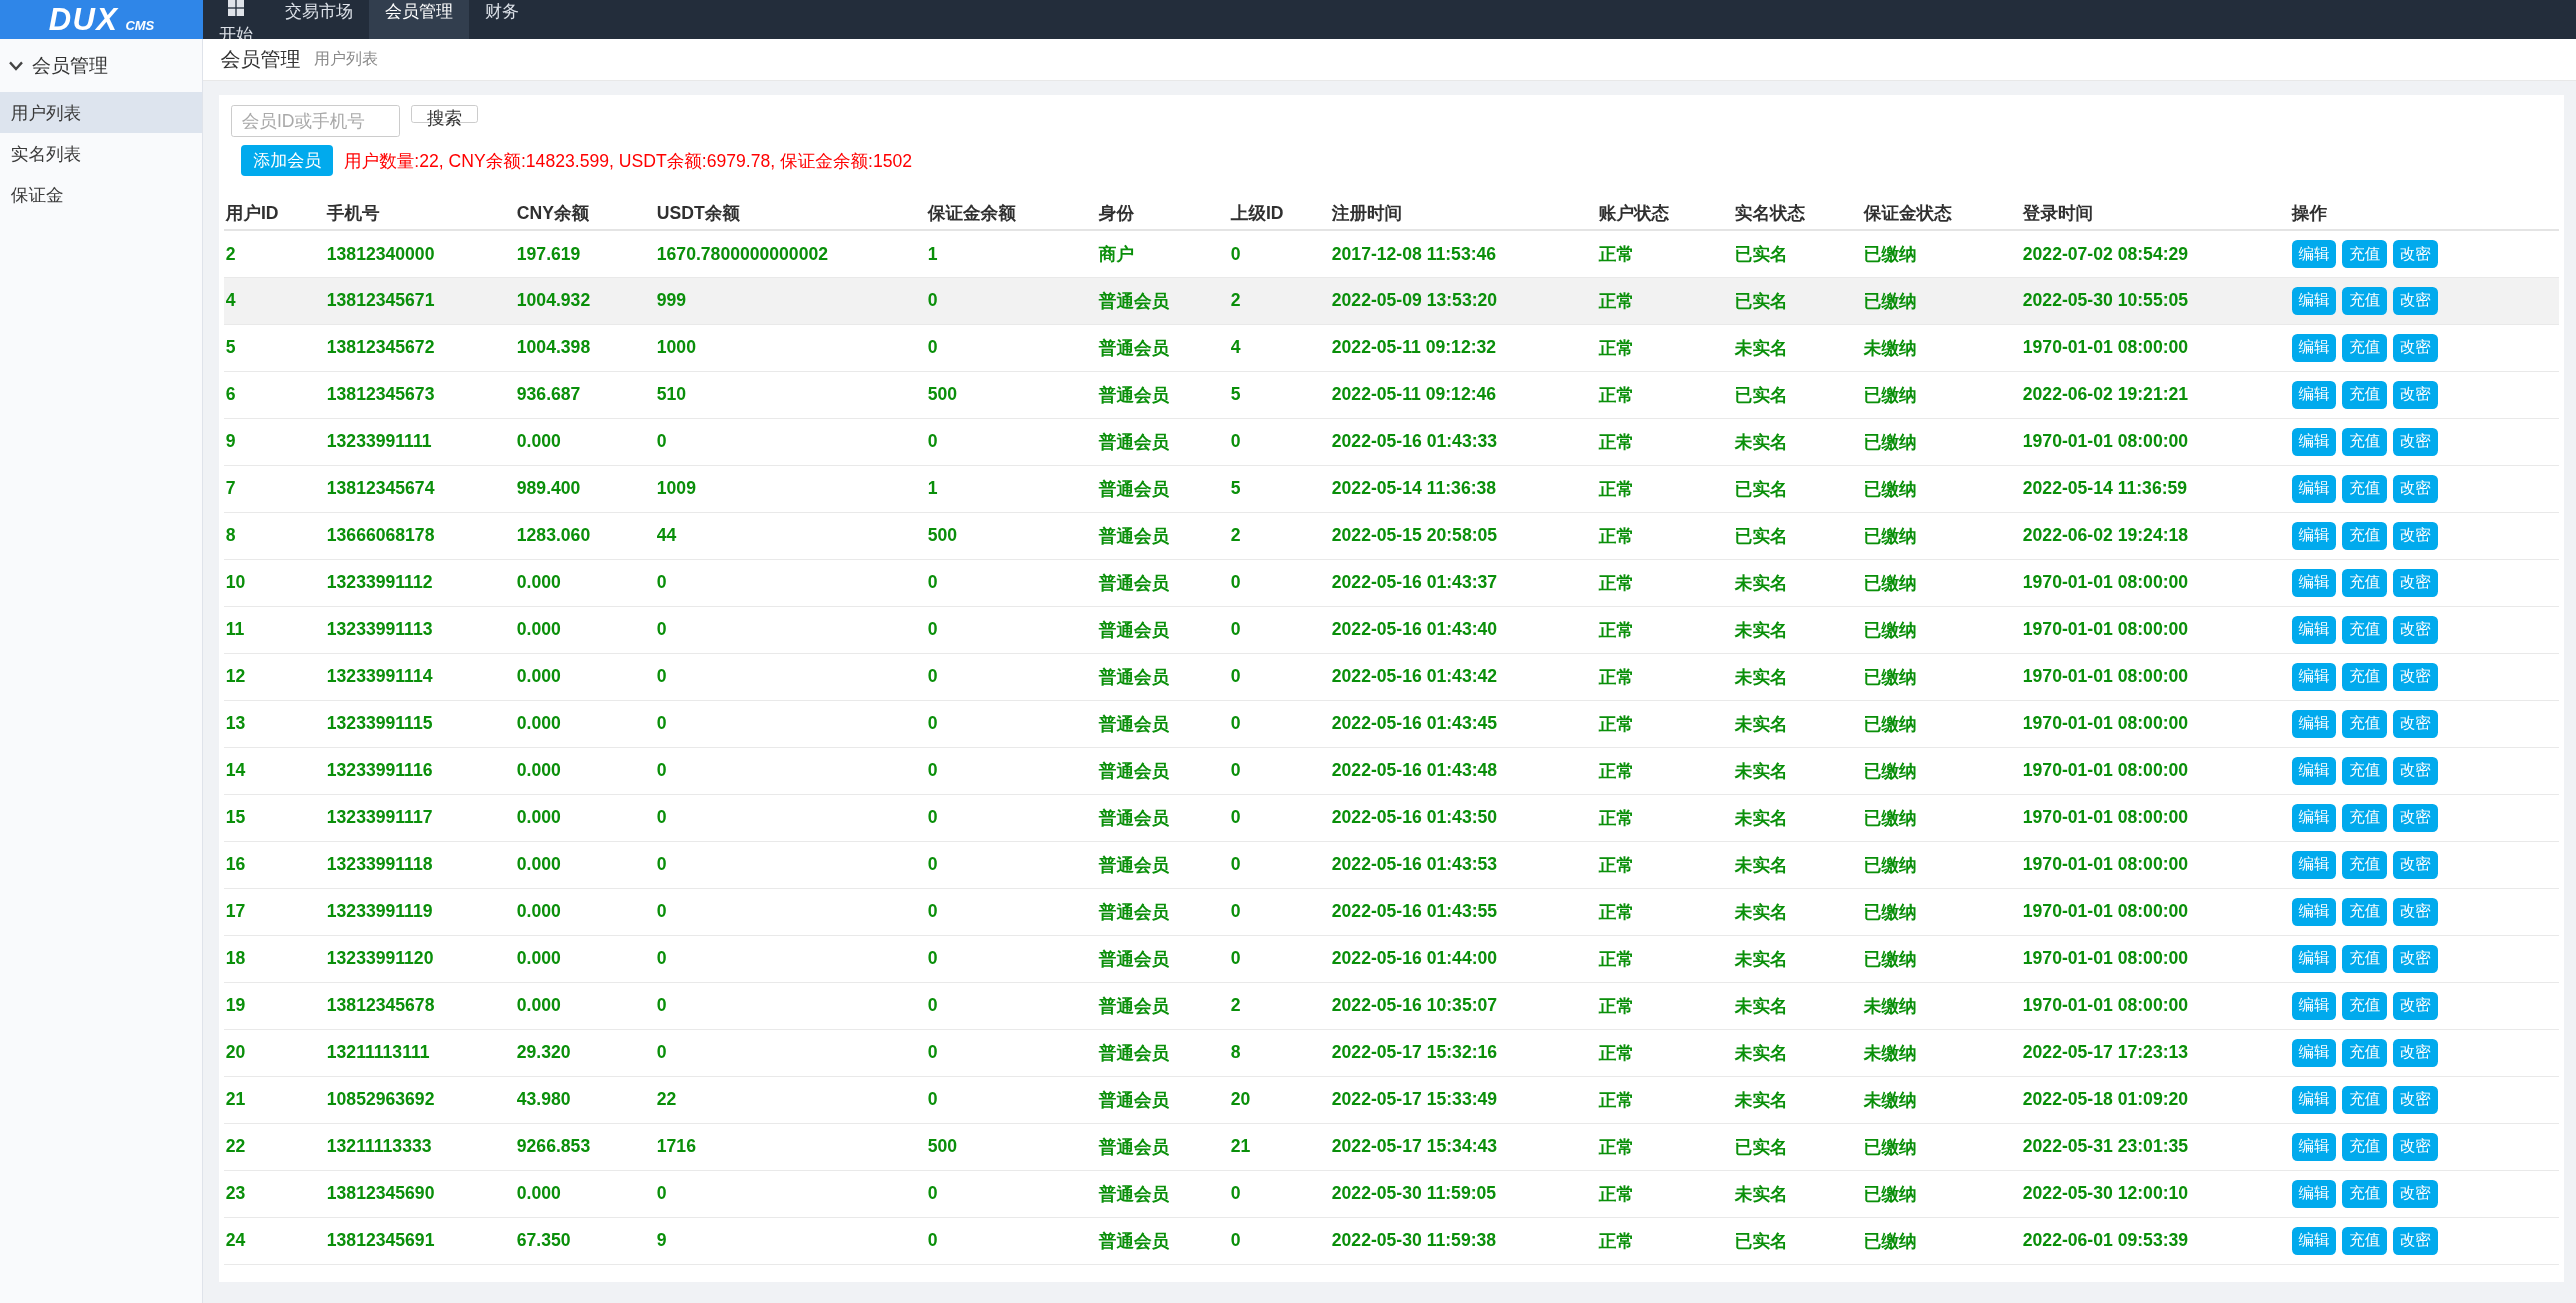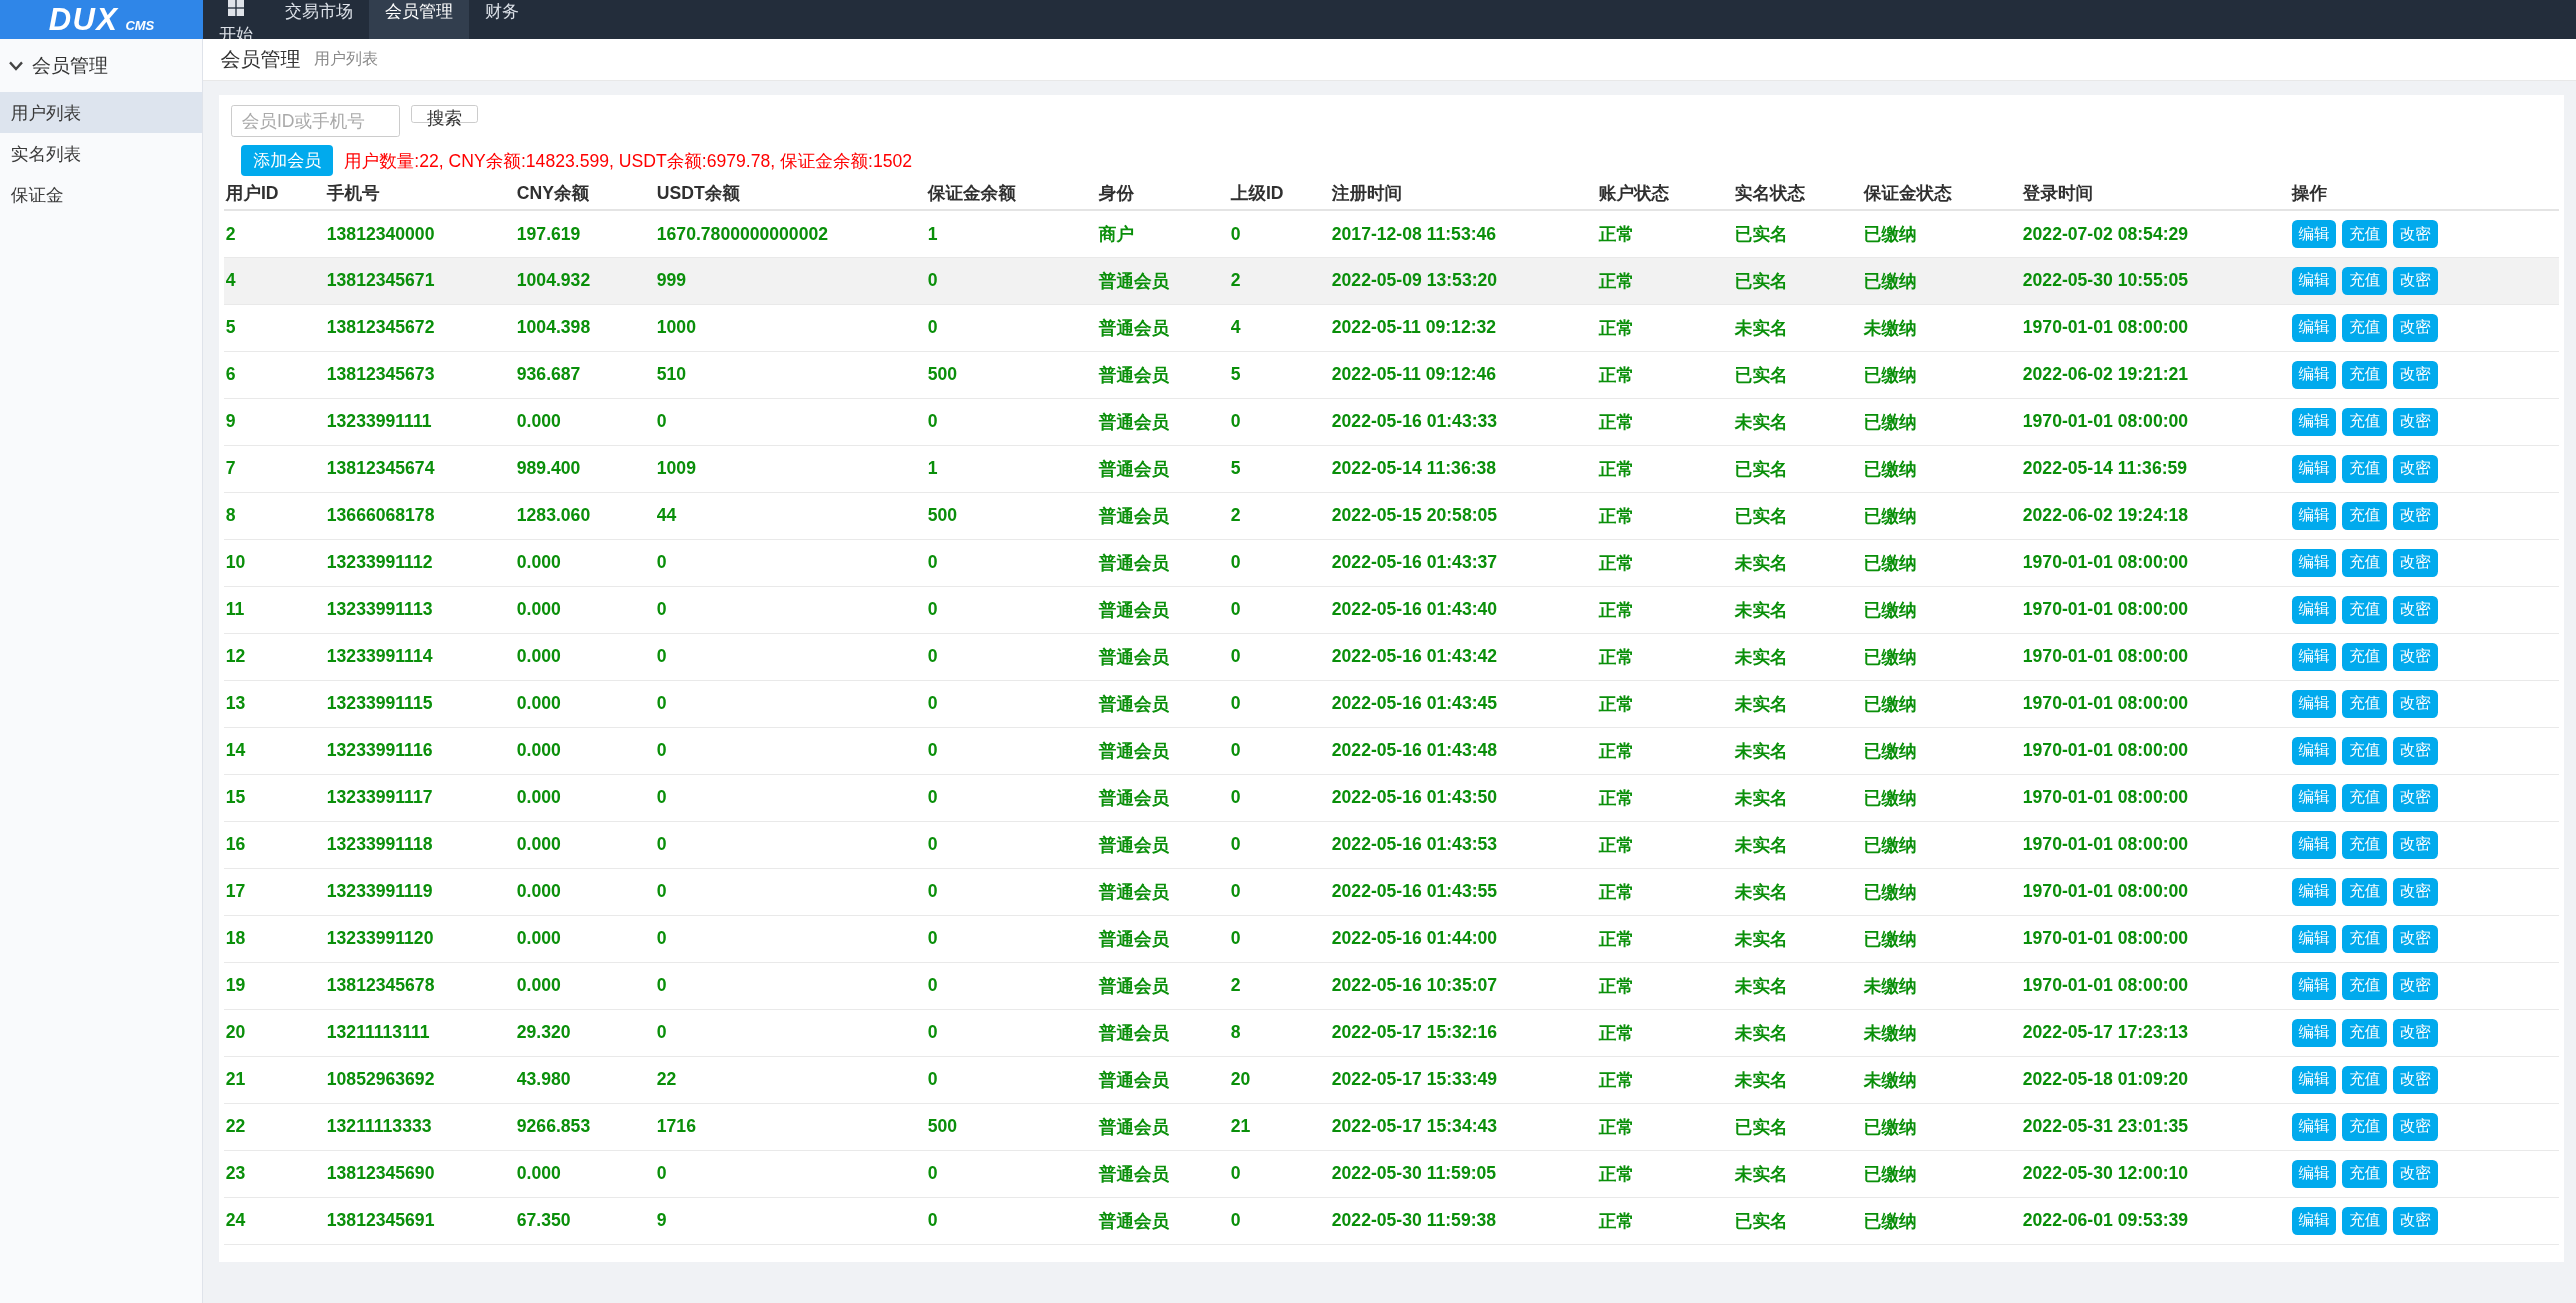--- a/index.html
+++ b/index.html
@@ -63,21 +63,21 @@
     background: #fff; border: 0.7px solid #ccc; border-radius: 2.7px;
     font-family: inherit; cursor: pointer;
   }
   .add-row { display: flex; align-items: center; margin: 8px 0 0 6.8px; gap: 10.8px; padding-left: 10px; }
   .btn-add {
     height: 31px; padding: 0 12px; background: #01aaed; color: #fff;
     border: none; border-radius: 4px; font-size: 17px; font-family: inherit; cursor: pointer;
   }
   .stats { font-size: 17.6px; color: #ff0000; }
   
-  table { width: 100%; border-collapse: collapse; table-layout: fixed; margin-top: 0; }
+  table { width: 100%; border-collapse: collapse; table-layout: fixed; margin-top: 20px; }
   th {
     height: 34px; text-align: left; font-size: 17.6px; color: #303030;
     border-bottom: 2px solid #e4e4e4; padding: 0 2.7px 0 1.4px; font-weight: bold;
     white-space: nowrap; overflow: hidden;
   }
   td {
     height: 47px; font-size: 17.6px; font-weight: bold; color: #0a8f0a;
     border-bottom: 0.7px solid #e9e9e9; padding: 0 2.7px 0 1.4px;
     white-space: nowrap; overflow: hidden;
   }

